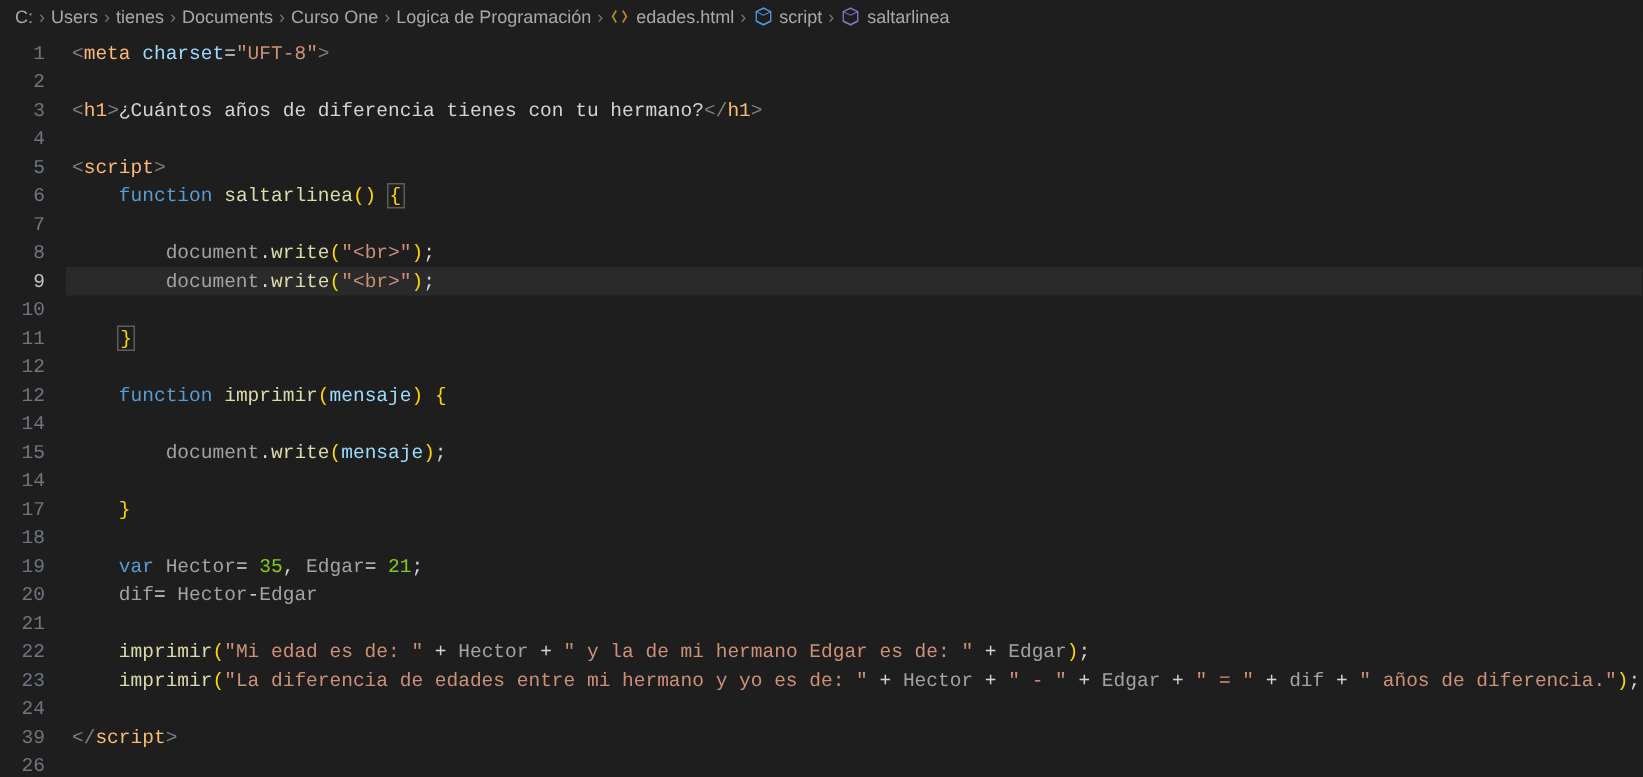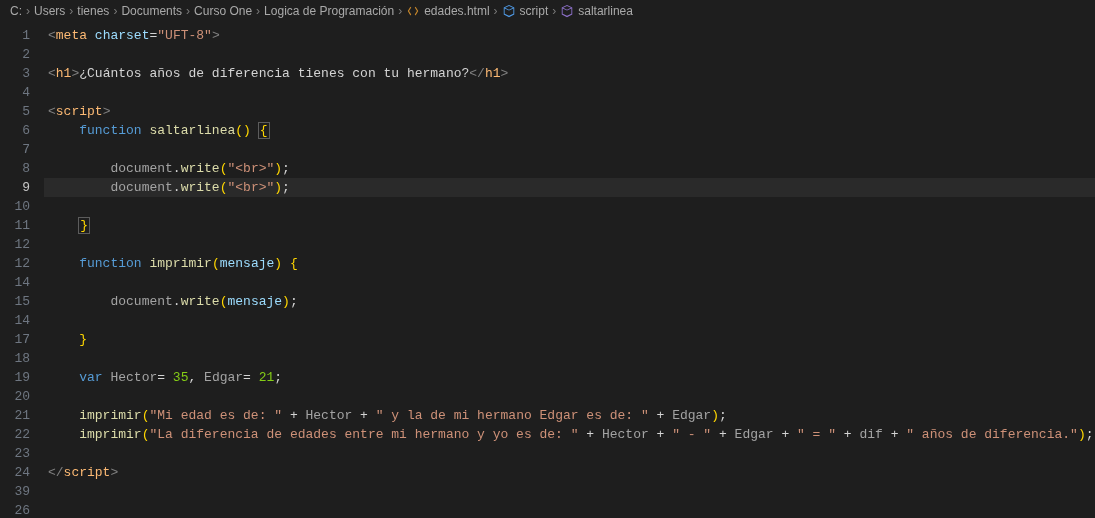--- a/index.html
+++ b/index.html
@@ -169,19 +169,20 @@
     <div class="line"></div>
     <div class="line">    <span class="t-brace box-brace">}</span></div>
     <div class="line"></div>
     <div class="line">    <span class="t-kw">function</span><span> </span><span class="t-fn">imprimir</span><span class="t-brace">(</span><span class="t-param">mensaje</span><span class="t-brace">)</span><span> </span><span class="t-brace">{</span></div>
     <div class="line"></div>
     <div class="line">        <span class="t-var">document</span><span class="t-punc">.</span><span class="t-fn">write</span><span class="t-brace">(</span><span class="t-param">mensaje</span><span class="t-brace">)</span><span class="t-punc">;</span></div>
     <div class="line"></div>
     <div class="line">    <span class="t-brace">}</span></div>
     <div class="line"></div>
     <div class="line">    <span class="t-kw">var</span><span> </span><span class="t-var">Hector</span><span class="t-punc">= </span><span class="t-num">35</span><span class="t-punc">, </span><span class="t-var">Edgar</span><span class="t-punc">= </span><span class="t-num">21</span><span class="t-punc">;</span></div>
+    <div class="line">    <span class="t-var">dif</span><span class="t-punc">= </span><span class="t-var">Hector</span><span class="t-punc">-</span><span class="t-var">Edgar</span></div>
     <div class="line"></div>
     <div class="line">    <span class="t-fn">imprimir</span><span class="t-brace">(</span><span class="t-str">"Mi edad es de: "</span><span class="t-punc"> + </span><span class="t-var">Hector</span><span class="t-punc"> + </span><span class="t-str">" y la de mi hermano Edgar es de: "</span><span class="t-punc"> + </span><span class="t-var">Edgar</span><span class="t-brace">)</span><span class="t-punc">;</span></div>
     <div class="line">    <span class="t-fn">imprimir</span><span class="t-brace">(</span><span class="t-str">"La diferencia de edades entre mi hermano y yo es de: "</span><span class="t-punc"> + </span><span class="t-var">Hector</span><span class="t-punc"> + </span><span class="t-str">" - "</span><span class="t-punc"> + </span><span class="t-var">Edgar</span><span class="t-punc"> + </span><span class="t-str">" = "</span><span class="t-punc"> + </span><span class="t-var">dif</span><span class="t-punc"> + </span><span class="t-str">" años de diferencia."</span><span class="t-brace">)</span><span class="t-punc">;</span></div>
     <div class="line"></div>
     <div class="line"><span class="t-gray">&lt;/</span><span class="t-tag">script</span><span class="t-gray">&gt;</span></div>
   </div>
 </div>
 
 </body></html>

